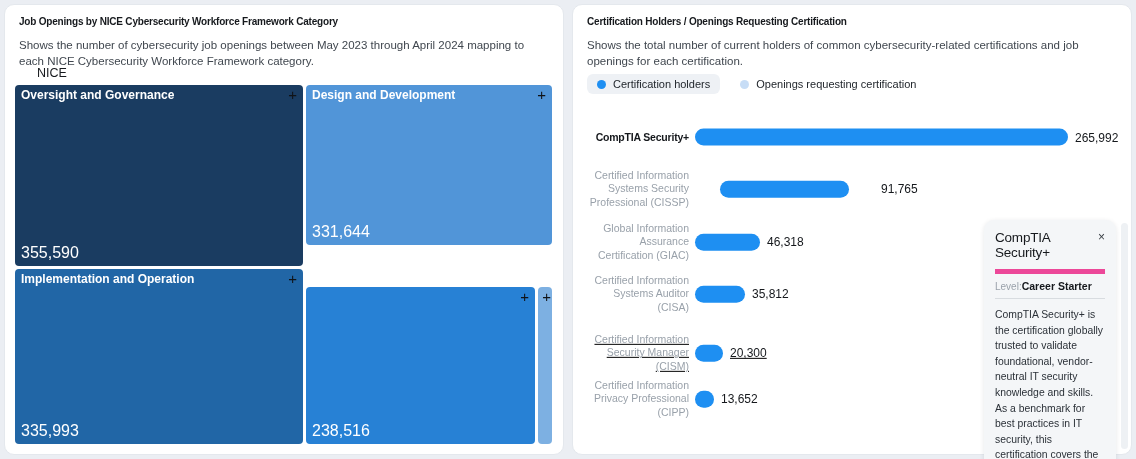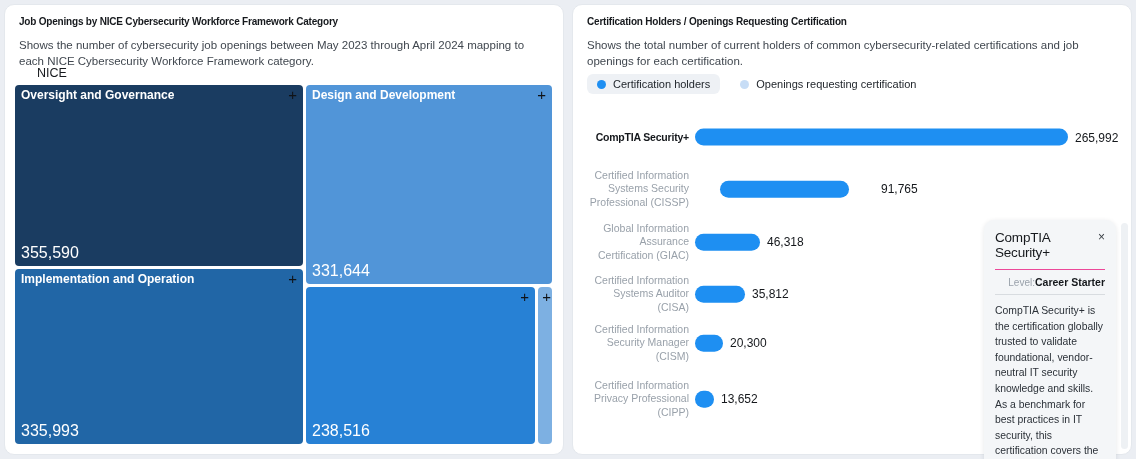--- a/index.html
+++ b/index.html
@@ -42,21 +42,21 @@
   }
   .tile-plus {
     position:absolute; right:6px; top:1px;
     font-size:15px; font-weight:400; color:#101317; cursor:pointer; line-height:1.2;
   }
   .tile-value {
     position:absolute; left:6px; bottom:4px;
     font-size:16px; font-weight:500;
   }
   #tile-0 { left:0;   top:0;    width:288px; height:181px; }
-  #tile-1 { left:291px; top:0;  width:246px; height:199px; }
+  #tile-1 { left:291px; top:0;  width:246px; height:160px; }
   #tile-2 { left:0;   top:184px; width:288px; height:175px; }
   #tile-3 { left:291px; top:202px; width:229px; height:157px; }
   #tile-4 { left:523px; top:202px; width:14px; height:157px; }
   #tile-4 .tile-plus { right:1px; }
 
   
   .legend-row { position:absolute; left:14px; top:69px; display:flex; align-items:center; }
   .legend-item { display:flex; align-items:center; font-size:11px; color:#22272d; cursor:pointer; }
   .legend-item.selected { background:#eef1f5; border-radius:6px; padding:4px 10px; }
   .legend-item.plain { margin-left:20px; }
@@ -69,39 +69,39 @@
   .bar-label {
     flex:0 0 102px; text-align:right; margin-right:6px;
     font-size:10.5px; color:#99a1aa; line-height:1.28;
   }
   .bar-row.highlight .bar-label {
     font-size:10.5px; font-weight:700; color:#15181c; letter-spacing:-0.2px; white-space:nowrap;
   }
   .bar { height:17px; border-radius:9px; flex:0 0 auto; cursor:pointer; }
   .bar-value { margin-left:7px; font-size:12px; font-weight:500; color:#15181c; white-space:nowrap; }
   #row-0 { top:132px; } #row-1 { top:184px;gap:25px; } #row-2 { top:237px; }
-  #row-3 { top:289px; } #row-4 { top:338px; } #row-5 { top:394px; }
+  #row-3 { top:289px; } #row-4 { top:348px;text-decoration:underline; } #row-5 { top:394px; }
 
   .scroll-track {
     position:absolute; left:548px; top:218px; width:7px; height:226px;
     background:#eef1f4; border-radius:4px;
   }
 
   
   .tooltip {
     position:absolute; left:411px; top:215px; width:132px;
     background:#f4f6f8; border-radius:10px; padding:10px 11px 12px 11px;
     box-shadow:0 1px 5px rgba(20,30,40,0.10); z-index:5;
   }
   .tooltip-head { display:flex; align-items:flex-start; justify-content:space-between; }
   .tooltip-title { font-size:13.5px; font-weight:400; color:#16191d; letter-spacing:-0.2px; }
   .tooltip-close { font-size:12px; color:#3a4046; cursor:pointer; line-height:1.3; }
   .tooltip-level {
-    display:flex; justify-content:flex-end; align-items:center;
-    border-top:1px solid #ec4899; border-bottom:1px solid #d8dce0;
+    display:flex; justify-content:flex-start; align-items:center;
+    border-top:5px solid #ec4899; border-bottom:1px solid #d8dce0;
     margin-top:9px; padding:6px 0;
   }
   .level-label { font-size:10px; color:#9aa2ab; }
   .level-value { font-size:10.5px; font-weight:700; color:#15181c; }
   .tooltip-body { margin-top:8px; font-size:10.4px; color:#2b3138; line-height:1.5; }
 </style>
 </head>
 <body>
 
 <div class="card" id="left-card">

